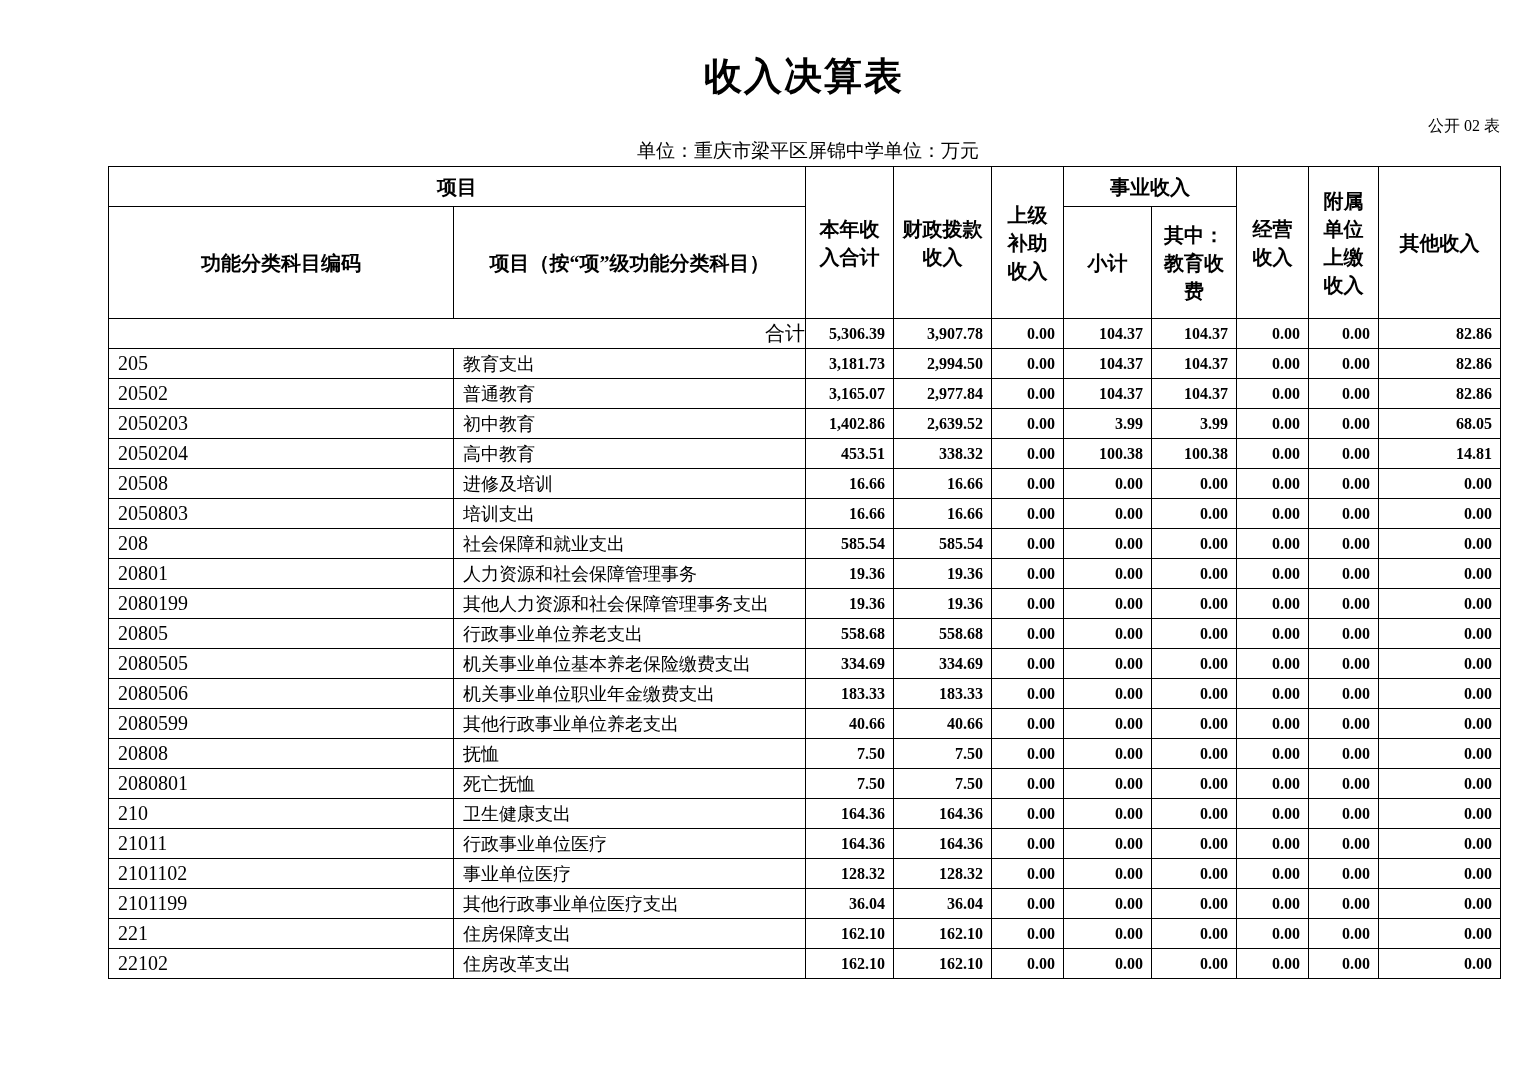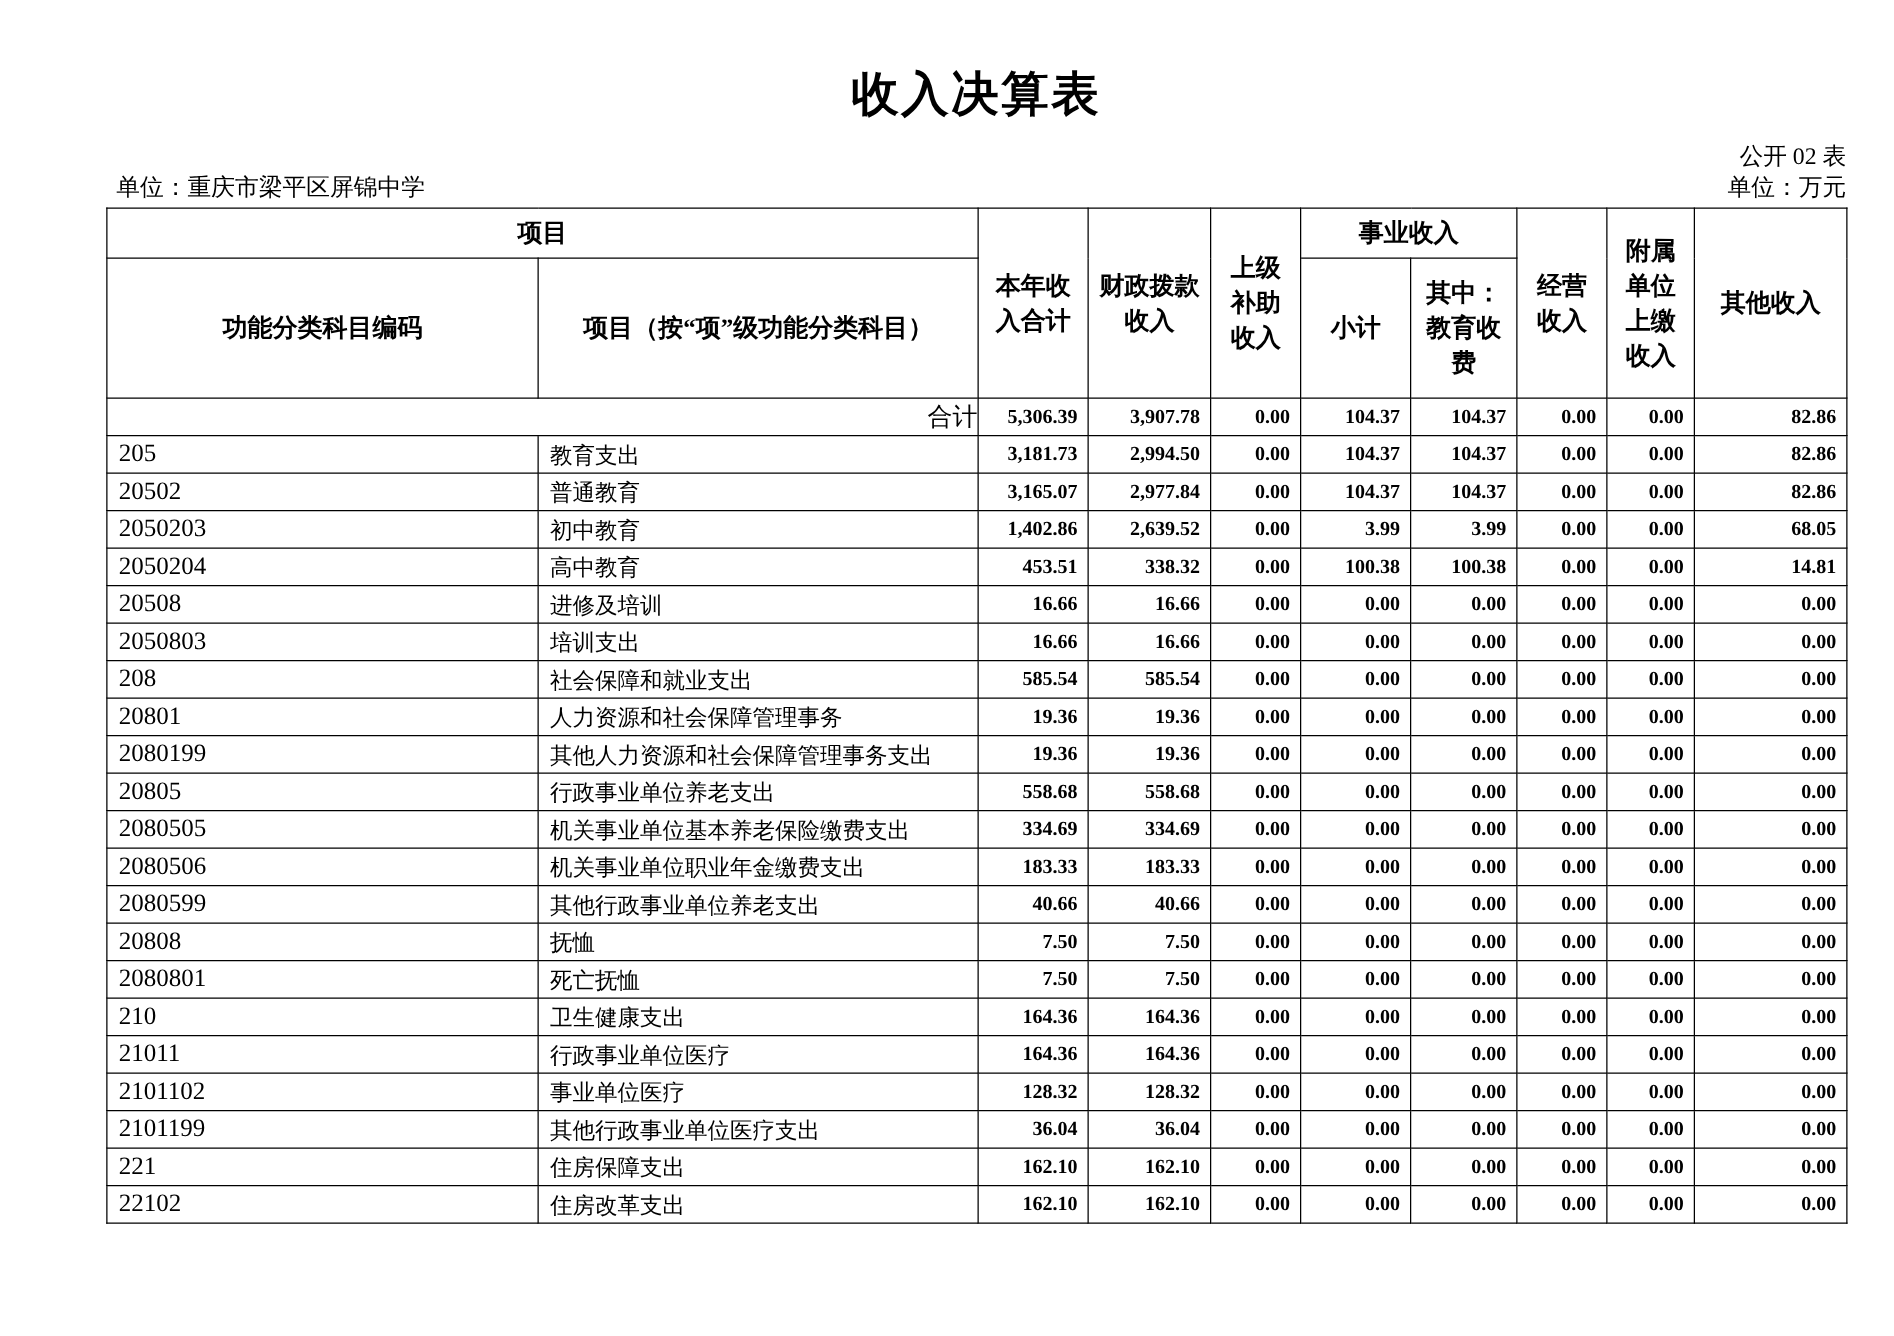--- a/index.html
+++ b/index.html
@@ -9,41 +9,41 @@
     background: #ffffff;
     color: #000000;
     font-family: "Liberation Serif", "DejaVu Serif", serif;
   }
   .page {
     position: relative;
     width: 1515px; height: 1069px;
     overflow: hidden;
   }
   .content {
-    margin-left: 85px;
+    margin-left: 108px;
     width: 1392px;
   }
   .title {
     margin: 0;
     padding-top: 52px;
     text-align: center;
     font-size: 38px;
     line-height: 48px;
     font-weight: bold;
     letter-spacing: 2px;
   }
   .meta-top {
     margin-top: 14px;
     text-align: right;
-    font-size: 19px;
+    font-size: 16px;
     line-height: 24px;
   }
   .meta-row {
     display: flex;
-    justify-content: space-between;
+    justify-content: center;
     font-size: 19px;
     line-height: 25px;
     margin-bottom: 3px;
   }
   .meta-row .left { padding-left: 8px; }
   table.report-table {
     border-collapse: collapse;
     table-layout: fixed;
     width: 1392px;
   }

